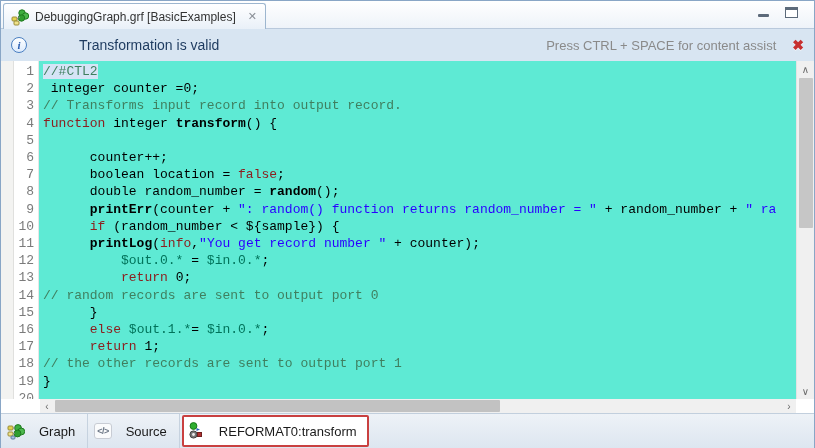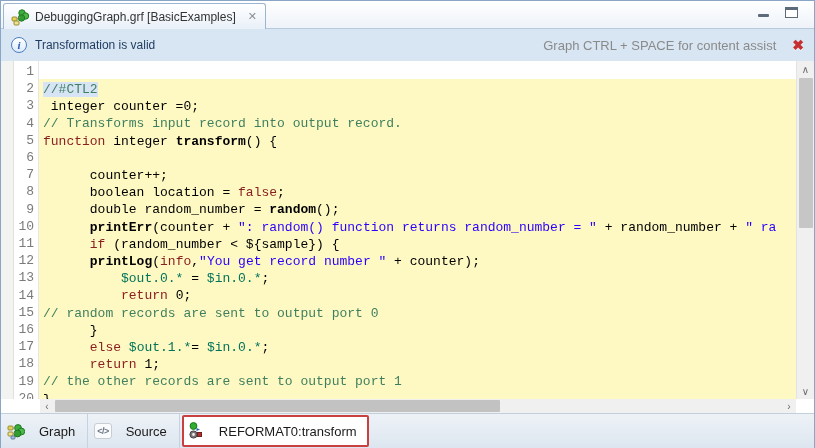--- a/index.html
+++ b/index.html
@@ -17,33 +17,33 @@
   .etab-close { font-size:11px; color:#8b9097; margin-left:6px; cursor:pointer; line-height:1; }
   .winbtns { position:absolute; right:16px; top:6px; display:flex; gap:16px; align-items:center; }
   .min-glyph { width:11px; height:3px; background:#5c6a7a; border-radius:1px; margin-top:6px; }
   .max-glyph { width:13px; height:11px; border:1px solid #5c6a7a; border-top:3px solid #5c6a7a; background:#fff; }
 
   
   .infobar { height:32px; background:#d8e5f2; display:flex; align-items:center; padding:0 10px; gap:8px; flex:0 0 32px; }
   .info-icon { width:16px; height:16px; border:1px solid #4a7fc1; border-radius:50%; color:#2a5db0;
                background:linear-gradient(#ffffff,#dceafc); font:bold italic 11px "Liberation Serif", serif;
                display:flex; align-items:center; justify-content:center; flex:0 0 16px; }
-  .info-msg { font-size:12px; color:#1d3a5f; }
+  .info-msg { font-size:14px; color:#1d3a5f;margin-left:44px; }
   .info-hint { margin-left:auto; font-size:13px; color:#8a8a8a; }
   .info-dismiss { color:#c62f2f; font-size:14px; font-weight:bold; margin-left:8px; cursor:pointer;
                   text-shadow:0 1px 0 rgba(255,255,255,.6); }
 
   
   .editor { flex:1 1 auto; display:flex; flex-direction:column; position:relative; background:#fff; }
   .editor-main { display:flex; height:338px; overflow:hidden; }
   .ruler { width:13px; background:#f3f3f1; border-right:1px solid #e0e0de; flex:0 0 13px; }
   .gutter { width:25px; flex:0 0 25px; background:#fff; border-right:1px solid #e6e6e6;
             font:13px "Liberation Mono", monospace; color:#7b7b7b; text-align:right;
             padding:2px 4px 0 0; line-height:17.2px; }
-  .code-area { flex:1 1 auto; overflow:hidden; padding:2px 0 7px 4px; background:#fef9c3;margin-top:18px; }
+  .code-area { flex:1 1 auto; overflow:hidden; padding:2px 0 7px 4px; background:#5eead4; }
   .cl { font:13px "Liberation Mono", monospace; line-height:17.2px; white-space:pre; color:#000; }
   .pl  { color:#000; }
   .kw  { color:#8b2020; font-weight:normal; }
   .fn  { color:#000; font-weight:bold; }
   .cm  { color:#3f7f5f; }
   .str { color:#2a00ff; }
   .fld { color:#00735a; font-weight:normal; }
   .hl  { background:#d6e4f6; }
 
   
@@ -94,21 +94,21 @@
     </div>
     <div class="winbtns">
       <span class="min-glyph"></span>
       <span class="max-glyph"></span>
     </div>
   </div>
 
   <div class="infobar">
     <span class="info-icon">i</span>
     <span class="info-msg">Transformation is valid</span>
-    <span class="info-hint">Graph CTRL + SPACE for content assist</span>
+    <span class="info-hint">Press CTRL + SPACE for content assist</span>
     <span class="info-dismiss">✖</span>
   </div>
 
   <div class="editor">
     <div class="editor-main">
       <div class="ruler"></div>
       <div class="gutter">
           <div>1</div>
           <div>2</div>
           <div>3</div>

